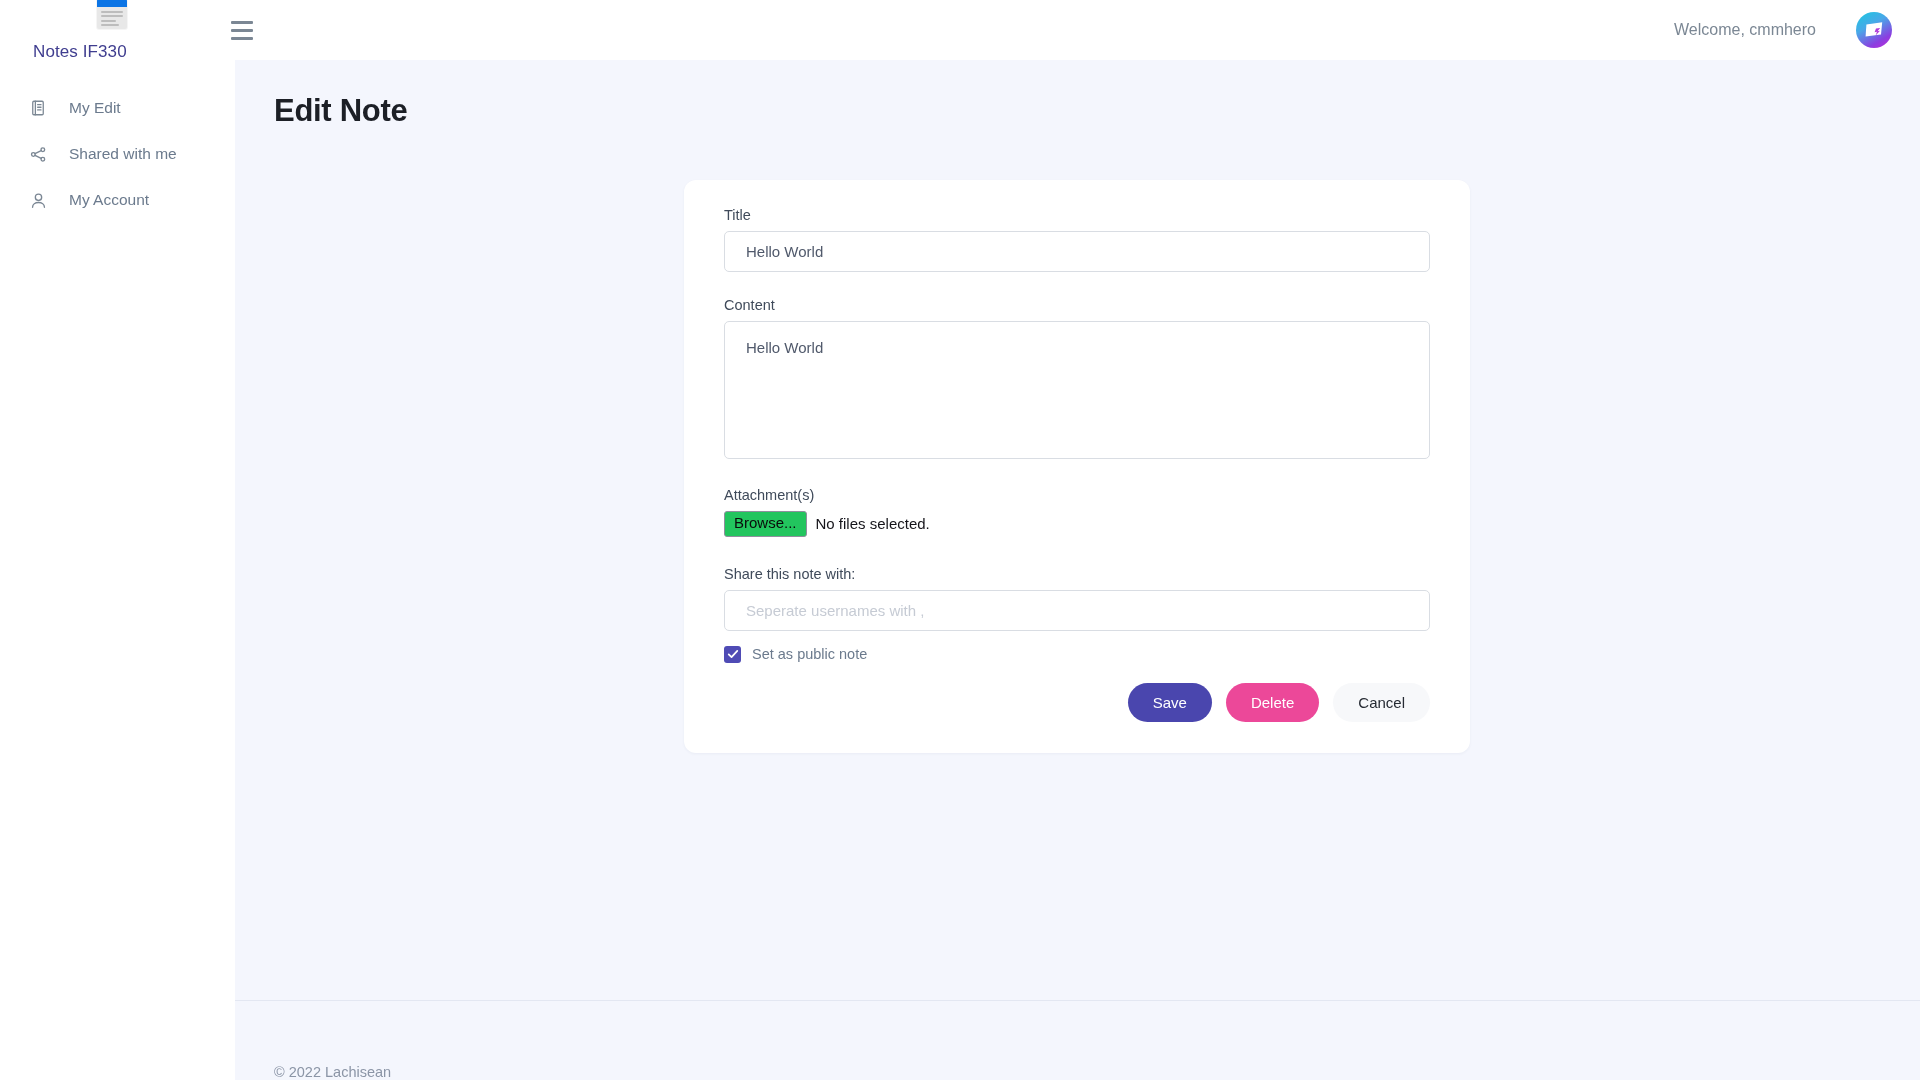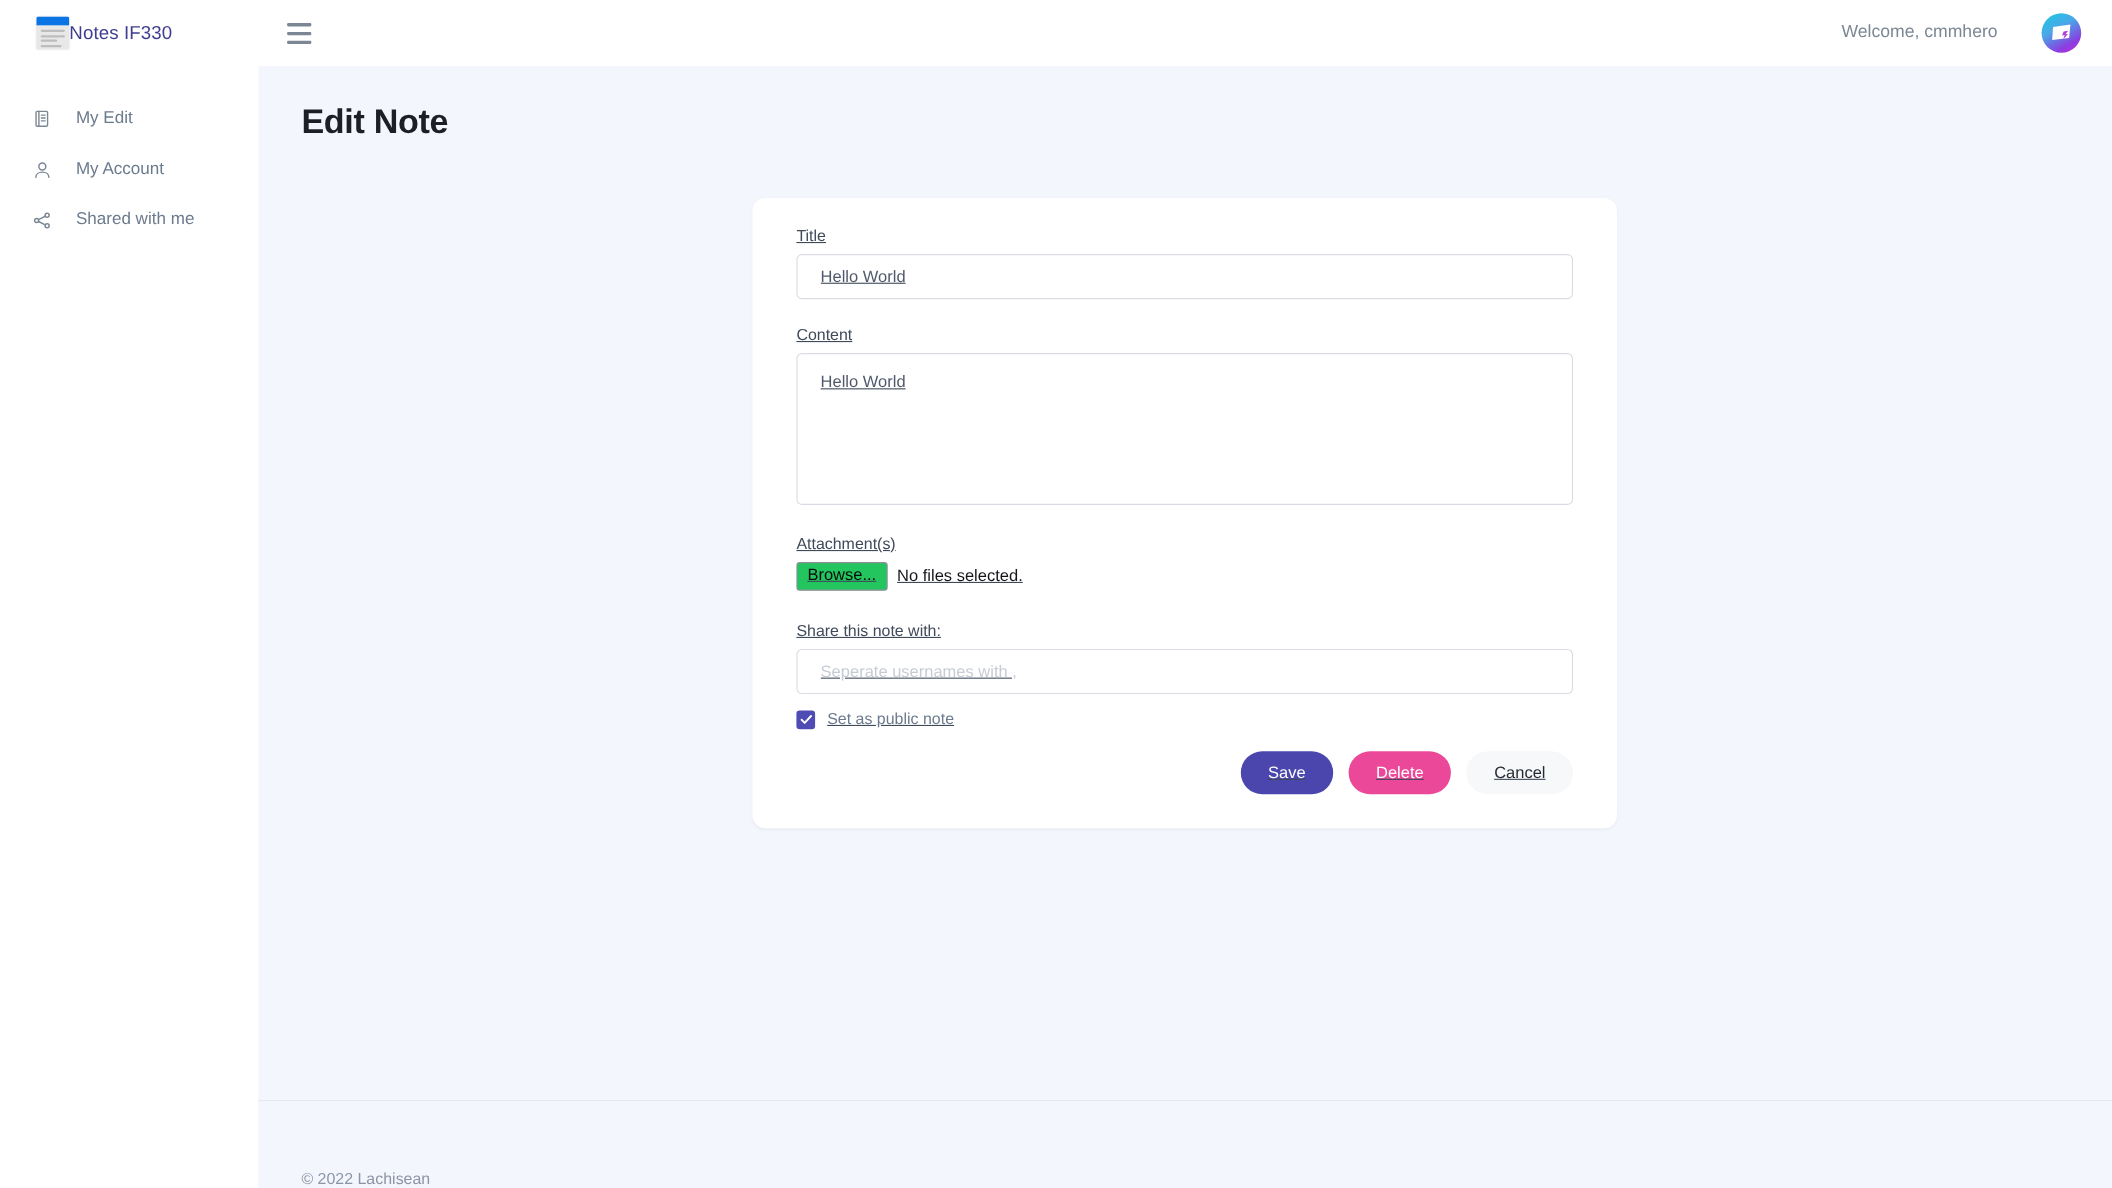--- a/index.html
+++ b/index.html
@@ -23,23 +23,25 @@
     top: 0; left: 0;
     width: 1920px;
     height: 60px;
     background: #ffffff;
     display: flex;
     align-items: center;
   }
 
   .brand {
     display: flex;
-    align-items: center;
+    align-items: flex-end;
+    gap: 13px;
     margin-left: 33px;
     text-decoration: none;
+    flex-direction: column;
   }
 
   .brand-logo {
     width: 30px;
     height: 30px;
     background: #e8e8e8;
     border-radius: 2px;
     overflow: hidden;
     display: flex;
     flex-direction: column;
@@ -172,21 +174,20 @@
   
   .card {
     position: absolute;
     left: 449px;
     top: 120px;
     width: 786px;
     background: #ffffff;
     border-radius: 12px;
     padding: 27px 40px 31px 40px;
     box-shadow: 0 1px 3px rgba(45,55,90,0.05);
-    text-decoration: underline;
   }
 
   .field { margin-bottom: 0; }
 
   .field-label {
     display: block;
     font-size: 14.5px;
     color: #3f4a5a;
     margin-bottom: 8px;
   }
@@ -360,39 +361,39 @@
         <line x1="11.5" y1="11" x2="16" y2="11"></line>
         <line x1="11.5" y1="14.5" x2="16" y2="14.5"></line>
       </svg>
     </span>
     <span class="side-label">My Edit</span>
   </a>
 
   <a class="side-item" href="#">
     <span class="side-ico">
       <svg width="19" height="19" viewBox="0 0 24 24" fill="none" stroke="currentColor" stroke-width="1.7" stroke-linecap="round" stroke-linejoin="round">
-        <circle cx="12" cy="8" r="4"></circle>
-        <path d="M4.5 20.5c0-3.6 3.4-6 7.5-6s7.5 2.4 7.5 6"></path>
-      </svg>
-    </span>
-    <span class="side-label">My Account</span>
-  </a>
-
-  <a class="side-item" href="#">
-    <span class="side-ico">
-      <svg width="19" height="19" viewBox="0 0 24 24" fill="none" stroke="currentColor" stroke-width="1.7" stroke-linecap="round" stroke-linejoin="round">
         <circle cx="17.5" cy="6" r="2.3"></circle>
         <circle cx="17.5" cy="18" r="2.3"></circle>
         <circle cx="5.5" cy="12" r="2.3"></circle>
         <line x1="7.6" x2="15.4" y1="10.9" y2="7.1"></line>
         <line x1="7.6" x2="15.4" y1="13.1" y2="16.9"></line>
       </svg>
     </span>
     <span class="side-label">Shared with me</span>
   </a>
+
+  <a class="side-item" href="#">
+    <span class="side-ico">
+      <svg width="19" height="19" viewBox="0 0 24 24" fill="none" stroke="currentColor" stroke-width="1.7" stroke-linecap="round" stroke-linejoin="round">
+        <circle cx="12" cy="8" r="4"></circle>
+        <path d="M4.5 20.5c0-3.6 3.4-6 7.5-6s7.5 2.4 7.5 6"></path>
+      </svg>
+    </span>
+    <span class="side-label">My Account</span>
+  </a>
 </div>
 
 <div class="main">
 
   <h1 class="page-title">Edit Note</h1>
 
   <div class="card">
 
     <div class="field">
       <label class="field-label">Title</label>

